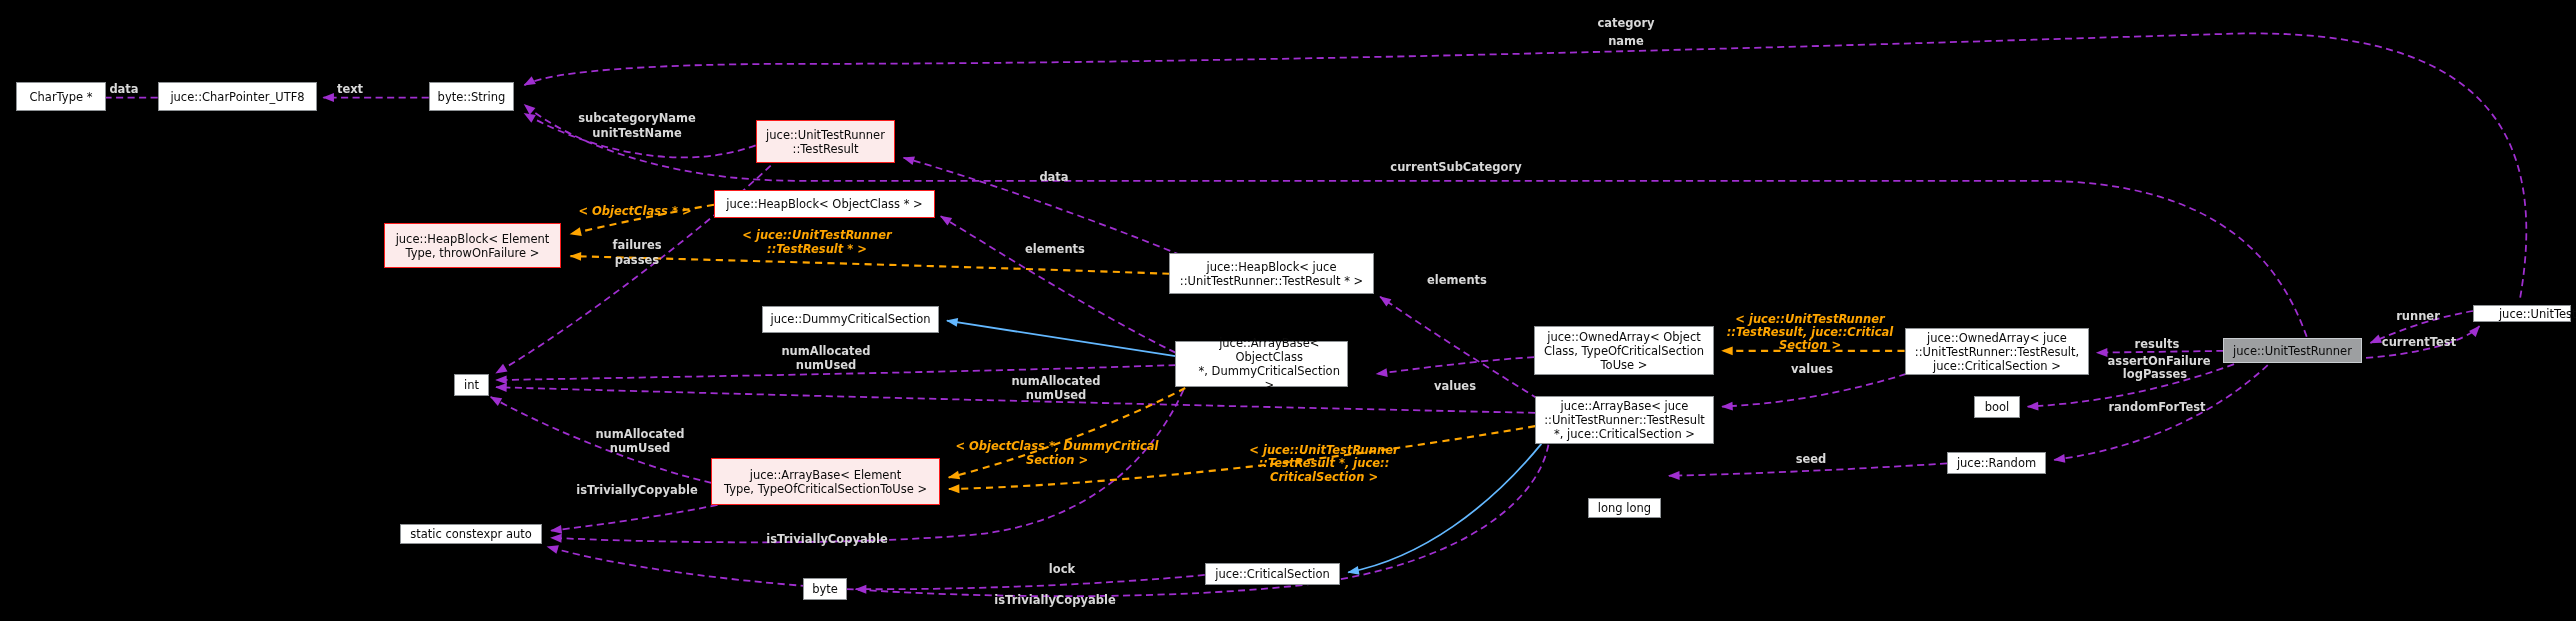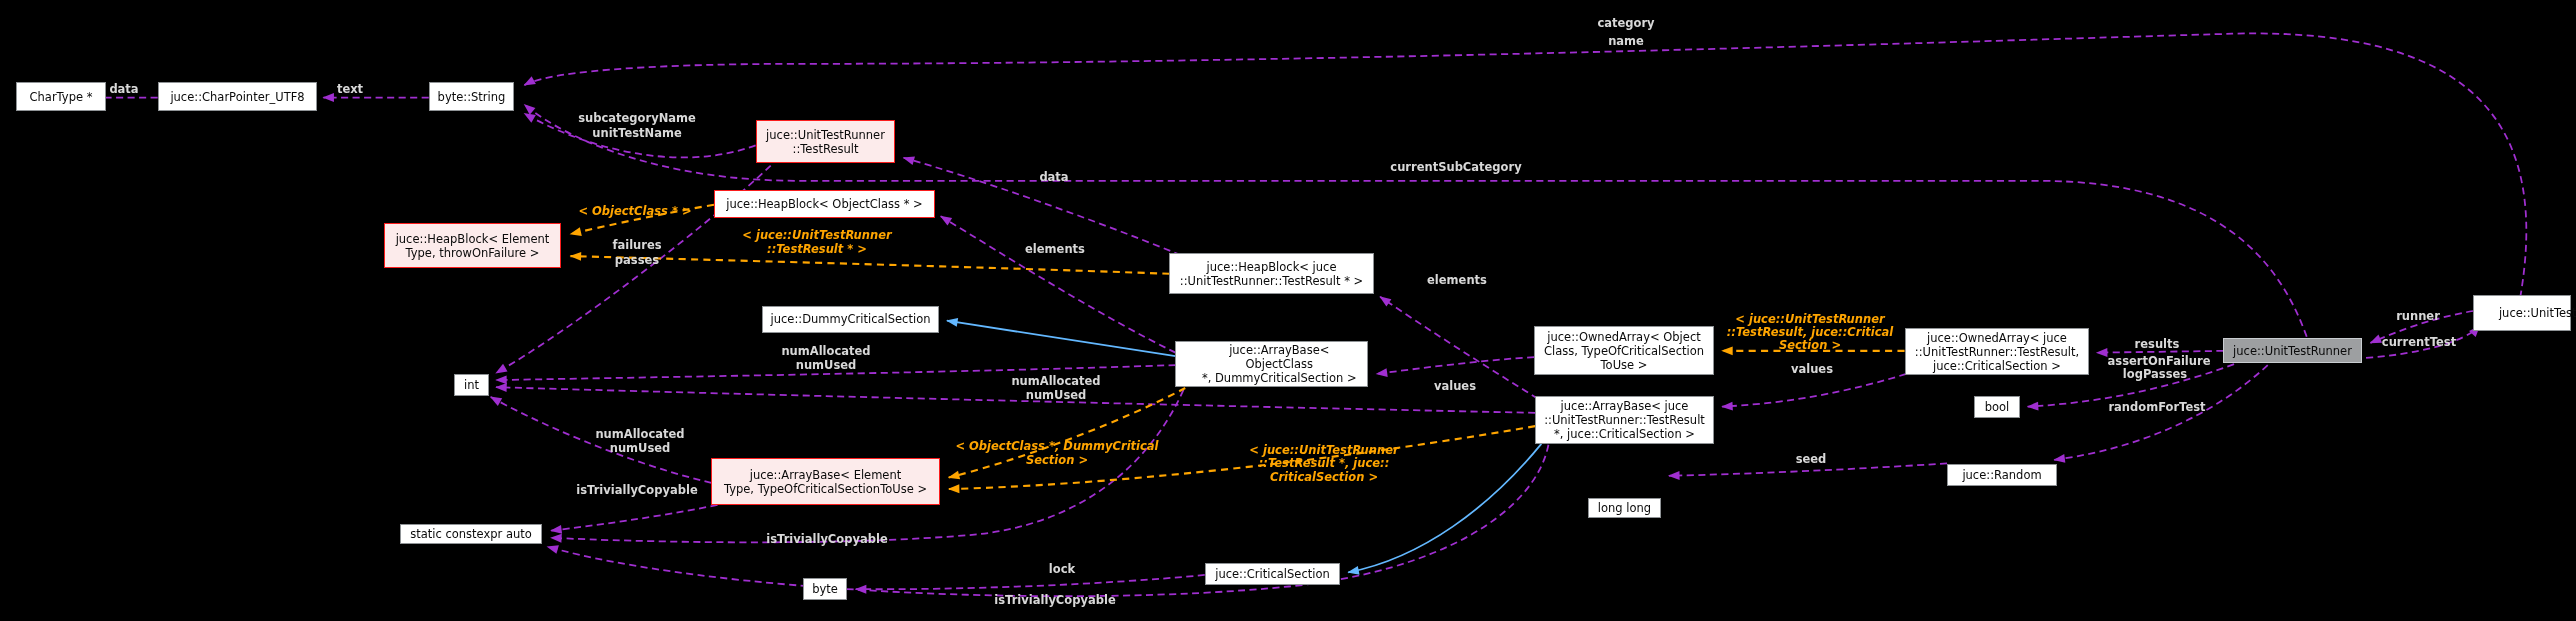--- a/index.html
+++ b/index.html
@@ -78,37 +78,37 @@
       <div class="node" style="left: 158px; top: 82px; width: 159px; height: 29px;">juce::CharPointer_UTF8</div>
       <div class="node" style="left: 429px; top: 82px; width: 85px; height: 29px;">byte::String</div>
       <div class="node redpink" style="left: 756px; top: 120px; width: 139px; height: 43px;">juce::UnitTestRunner
 ::TestResult</div>
       <div class="node red" style="left: 714px; top: 190px; width: 221px; height: 28px;">juce::HeapBlock&lt; ObjectClass * &gt;</div>
       <div class="node redpink" style="left: 384px; top: 223px; width: 177px; height: 45px;">juce::HeapBlock&lt; Element
 Type, throwOnFailure &gt;</div>
       <div class="node" style="left: 1169px; top: 253px; width: 205px; height: 41px;">juce::HeapBlock&lt; juce
 ::UnitTestRunner::TestResult * &gt;</div>
       <div class="node" style="left: 762px; top: 306px; width: 177px; height: 26.6px;">juce::DummyCriticalSection</div>
-      <div class="node" style="left: 1175px; top: 341px; width: 193px; height: 46px; padding-left: 19px;">juce::ArrayBase&lt; ObjectClass
+      <div class="node" style="left: 1175px; top: 341px; width: 173px; height: 46px; padding-left: 19px;">juce::ArrayBase&lt; ObjectClass
 *, DummyCriticalSection &gt;</div>
       <div class="node" style="left: 454px; top: 374px; width: 35px; height: 22px;">int</div>
       <div class="node" style="left: 1534px; top: 326px; width: 180px; height: 49px;">juce::OwnedArray&lt; Object
 Class, TypeOfCriticalSection
 ToUse &gt;</div>
       <div class="node" style="left: 1905px; top: 328px; width: 184px; height: 47px;">juce::OwnedArray&lt; juce
 ::UnitTestRunner::TestResult,
 juce::CriticalSection &gt;</div>
       <div class="node focus" style="left: 2223px; top: 338px; width: 139px; height: 25px;">juce::UnitTestRunner</div>
-      <div class="node" style="left: 2473px; top: 295px; width: 98px; height: 36px; padding-left: 35px;">juce::UnitTest</div>
+      <div class="node" style="left: 2473px; top: 305px; width: 98px; height: 17px; padding-left: 35px;">juce::UnitTest</div>
       <div class="node" style="left: 1535px; top: 396px; width: 179px; height: 48px;">juce::ArrayBase&lt; juce
 ::UnitTestRunner::TestResult
 *, juce::CriticalSection &gt;</div>
       <div class="node" style="left: 1974px; top: 396px; width: 46px; height: 22px;">bool</div>
       <div class="node" style="left: 1588px; top: 466px; width: 73px; height: 19.5px; margin-top: 32px;">long long</div>
-      <div class="node" style="left: 1947px; top: 452px; width: 110px; height: 22px; margin-top: 12px;">juce::Random</div>
+      <div class="node" style="left: 1947px; top: 452px; width: 99px; height: 22px;">juce::Random</div>
       <div class="node redpink" style="left: 711px; top: 458px; width: 229px; height: 47px;">juce::ArrayBase&lt; Element
 Type, TypeOfCriticalSectionToUse &gt;</div>
       <div class="node" style="left: 400px; top: 524px; width: 142px; height: 20.4px;">static constexpr auto</div>
       <div class="node" style="left: 803px; top: 578px; width: 44px; height: 22px;">byte</div>
       <div class="node" style="left: 1205px; top: 563px; width: 135px; height: 22px; text-align: center;">juce::CriticalSection</div>
     </div>
   <div id="labels">
       <div class="elabel" style="left: 124px; top: 89px;">data</div>
       <div class="elabel" style="left: 350px; top: 89px;">text</div>
       <div class="elabel" style="left: 1626px; top: 23px;">category</div>

